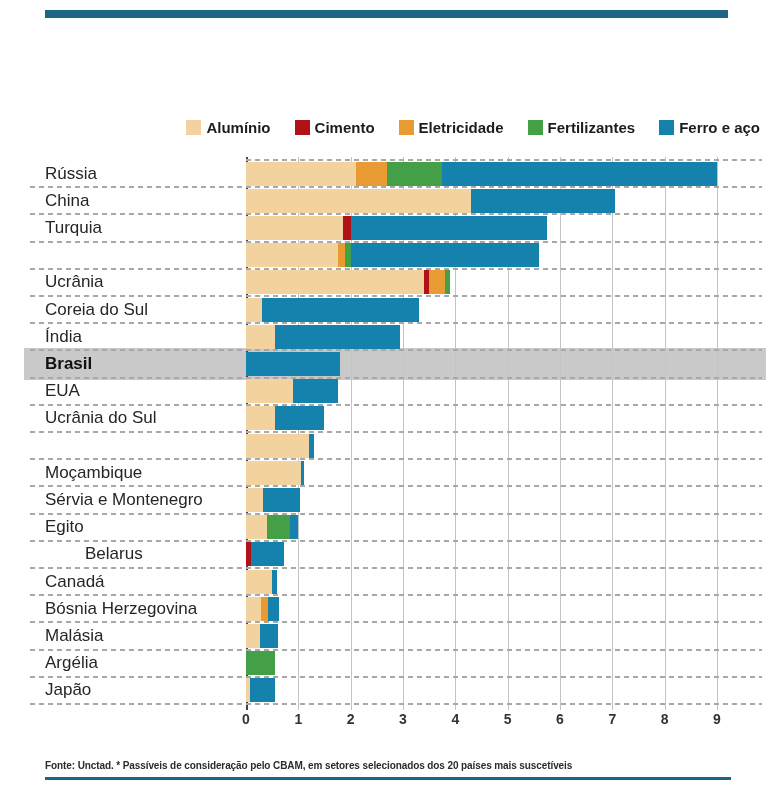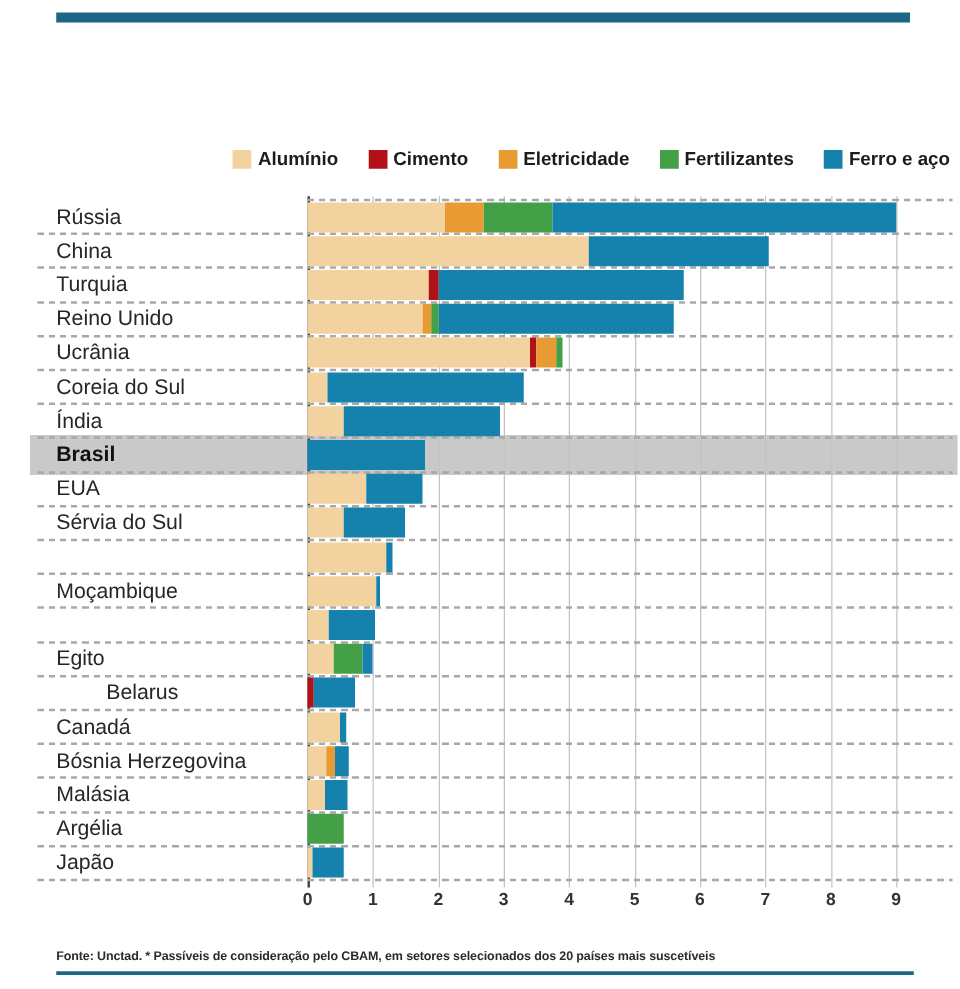--- a/index.html
+++ b/index.html
@@ -117,21 +117,20 @@
       <div class="bar" style="top: 28.7px;">
         <div class="seg" style="width: 225.019px; background: rgb(242, 211, 160);"></div>
         <div class="seg" style="width: 143.907px; background: rgb(20, 130, 173);"></div>
       </div>
       <div class="row-label" style="top: 54.4px;">Turquia</div>
       <div class="bar" style="top: 55.9px;">
         <div class="seg" style="width: 96.8105px; background: rgb(242, 211, 160);"></div>
         <div class="seg" style="width: 7.8495px; background: rgb(176, 18, 24);"></div>
         <div class="seg" style="width: 196.237px; background: rgb(20, 130, 173);"></div>
       </div>
-      <div class="row-label" style="top: 81.6px;">Reino Unido</div>
       <div class="bar" style="top: 83.1px;">
         <div class="seg" style="width: 91.5775px; background: rgb(242, 211, 160);"></div>
         <div class="seg" style="width: 7.8495px; background: rgb(233, 155, 51);"></div>
         <div class="seg" style="width: 5.233px; background: rgb(67, 160, 71);"></div>
         <div class="seg" style="width: 188.388px; background: rgb(20, 130, 173);"></div>
       </div>
       <div class="row-label" style="top: 108.8px;">Ucrânia</div>
       <div class="bar" style="top: 110.3px;">
         <div class="seg" style="width: 177.922px; background: rgb(242, 211, 160);"></div>
         <div class="seg" style="width: 5.233px; background: rgb(176, 18, 24);"></div>
@@ -150,34 +149,35 @@
       </div>
       <div class="row-label hl" style="top: 190.4px;">Brasil</div>
       <div class="bar" style="top: 191.9px;">
         <div class="seg" style="width: 94.194px; background: rgb(20, 130, 173);"></div>
       </div>
       <div class="row-label" style="top: 217.6px;">EUA</div>
       <div class="bar" style="top: 219.1px;">
         <div class="seg" style="width: 47.097px; background: rgb(242, 211, 160);"></div>
         <div class="seg" style="width: 44.4805px; background: rgb(20, 130, 173);"></div>
       </div>
-      <div class="row-label" style="top: 244.8px;">Sérvia do Sul</div>
+      <div class="row-label" style="top: 244.8px;">Ucrânia do Sul</div>
       <div class="bar" style="top: 246.3px;">
         <div class="seg" style="width: 28.7815px; background: rgb(242, 211, 160);"></div>
         <div class="seg" style="width: 49.7135px; background: rgb(20, 130, 173);"></div>
       </div>
       <div class="bar" style="top: 273.5px;">
         <div class="seg" style="width: 62.796px; background: rgb(242, 211, 160);"></div>
         <div class="seg" style="width: 5.233px; background: rgb(20, 130, 173);"></div>
       </div>
       <div class="row-label" style="top: 299.2px;">Moçambique</div>
       <div class="bar" style="top: 300.7px;">
         <div class="seg" style="width: 54.9465px; background: rgb(242, 211, 160);"></div>
         <div class="seg" style="width: 2.6165px; background: rgb(20, 130, 173);"></div>
       </div>
+      <div class="row-label" style="top: 326.4px;">Sérvia e Montenegro</div>
       <div class="bar" style="top: 327.9px;">
         <div class="seg" style="width: 17.2689px; background: rgb(242, 211, 160);"></div>
         <div class="seg" style="width: 36.631px; background: rgb(20, 130, 173);"></div>
       </div>
       <div class="row-label" style="top: 353.6px;">Egito</div>
       <div class="bar" style="top: 355.1px;">
         <div class="seg" style="width: 20.932px; background: rgb(242, 211, 160);"></div>
         <div class="seg" style="width: 23.5485px; background: rgb(67, 160, 71);"></div>
         <div class="seg" style="width: 7.8495px; background: rgb(20, 130, 173);"></div>
       </div>

